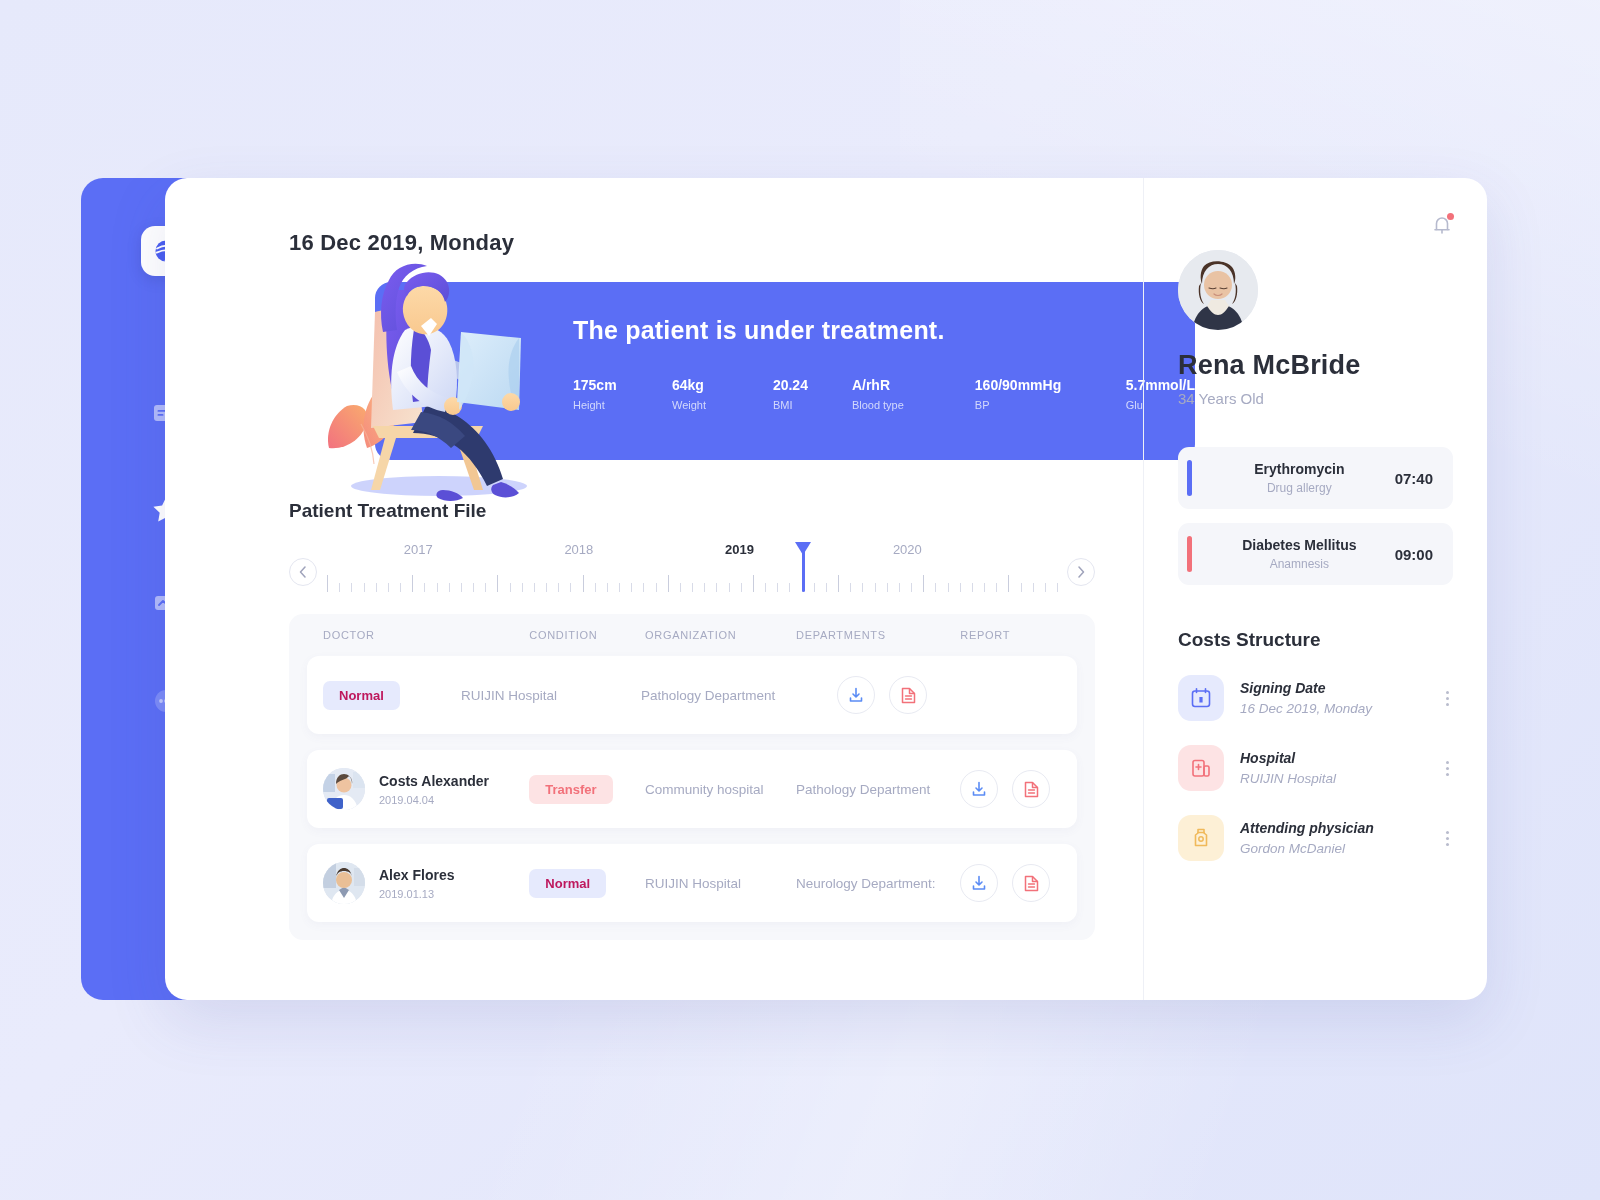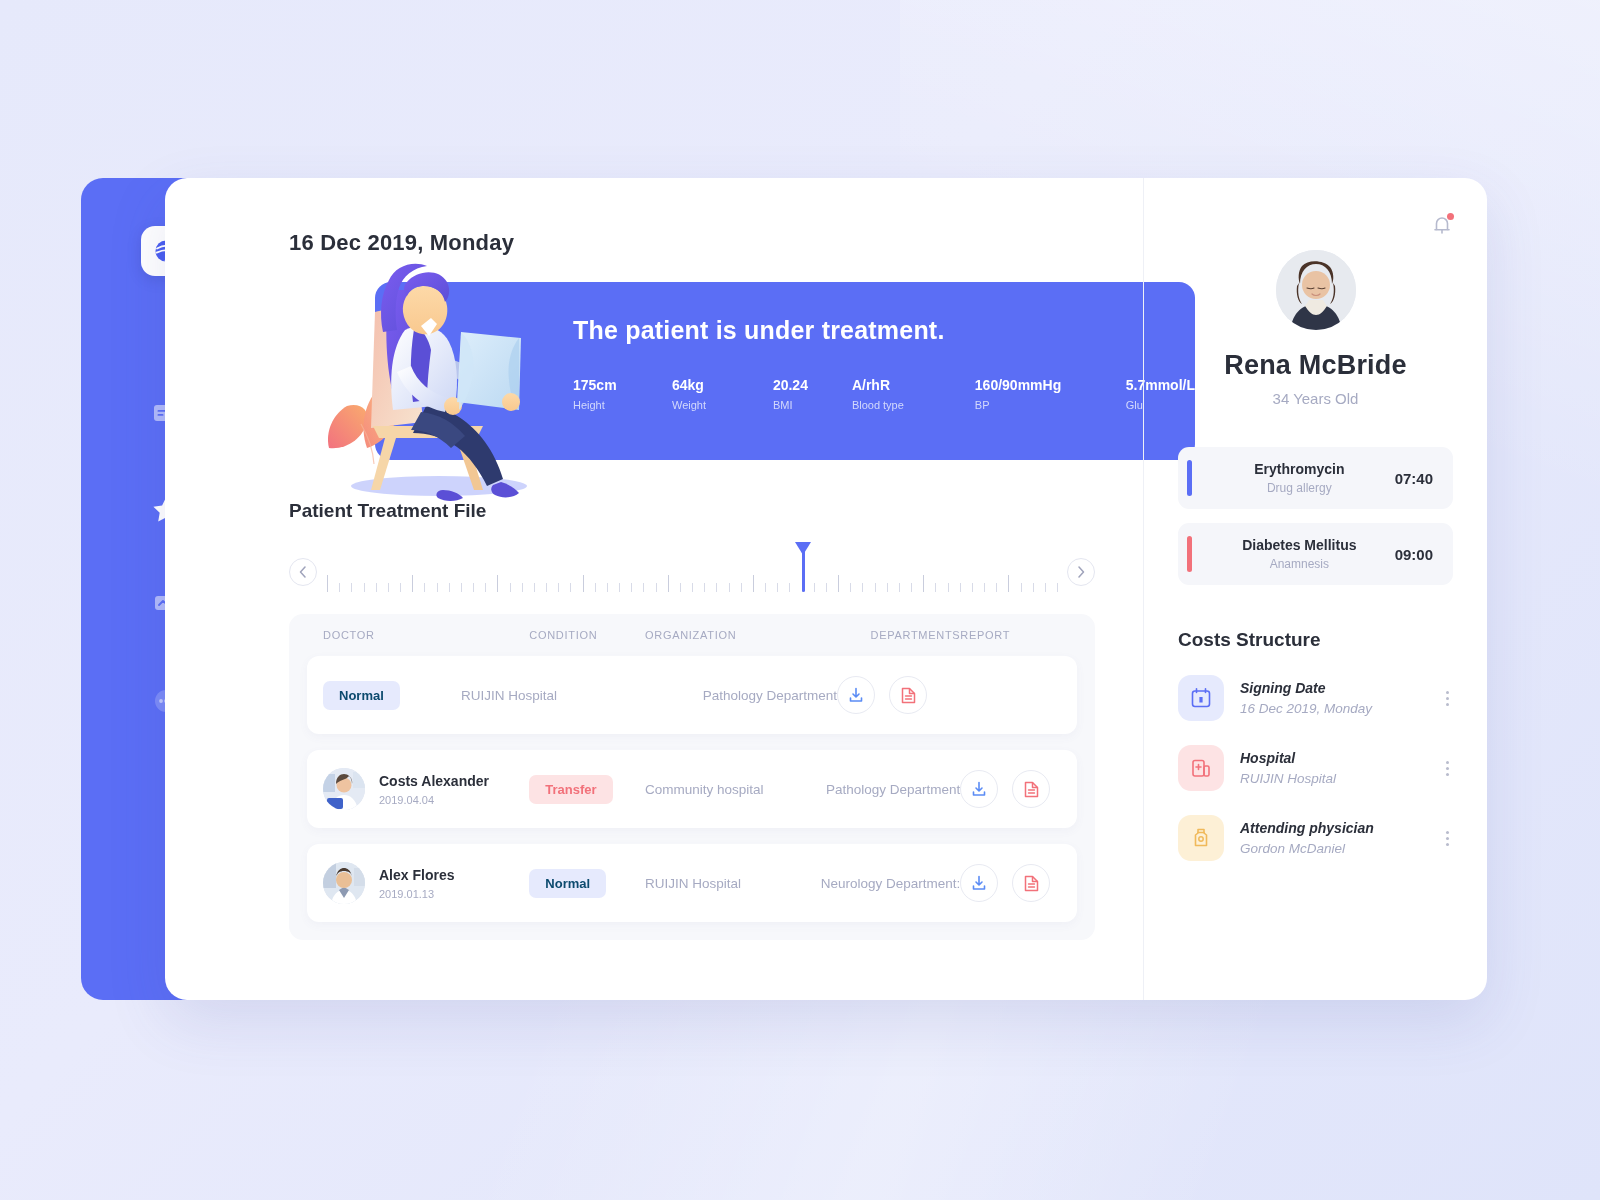--- a/index.html
+++ b/index.html
@@ -269,21 +269,21 @@
   }
   .th {
     font-size: 11px;
     letter-spacing: .7px;
     color: #a6aac2;
     font-weight: normal;
   }
   .col-doctor { width: 246px; }
   .col-condition { width: 138px; }
   .col-org { width: 180px; }
-  .col-dept { width: 196px; text-align: right; }
+  .col-dept { width: 196px; }
   .col-report { width: 120px; }
 
   .trow {
     display: flex;
     align-items: center;
     height: 78px;
     background: #ffffff;
     border-radius: 12px;
     padding: 0 16px;
     margin-bottom: 16px;
@@ -311,21 +311,21 @@
     color: #a6aac2;
   }
 
   .badge {
     display: inline-block;
     padding: 7px 16px;
     border-radius: 7px;
     font-size: 13px;
     font-weight: bold;
   }
-  .badge-normal { background: #e6eafd; color: #0c4a6e; }
+  .badge-normal { background: #e6eafd; color: #be185d; }
   .badge-transfer { background: #fde3e4; color: #f2717a; }
 
   .cell-text {
     font-size: 13.5px;
     color: #a6aac2;
   }
 
   .report-cell { display: flex; gap: 14px; align-items: center; }
   .rbtn {
     width: 38px; height: 38px;
@@ -359,21 +359,20 @@
     position: absolute;
     right: -1px; top: -1px;
     width: 7px; height: 7px;
     border-radius: 50%;
     background: #f2717a;
   }
 
   .patient {
     display: flex;
     flex-direction: column;
-    align-items: center;
     margin-top: 14px;
   }
   .patient-avatar {
     width: 80px; height: 80px;
     border-radius: 50%;
     overflow: hidden;
     background: #e3e6ee;
   }
   .patient-name {
     margin-top: 20px;
@@ -641,20 +640,26 @@
             <path d="M6 1L1.5 6 6 11" stroke="#9fa3bb" stroke-width="1.5" fill="none" stroke-linecap="round" stroke-linejoin="round"></path>
           </svg>
         </div>
         <div class="tl-arrow right">
           <svg width="8" height="12" viewBox="0 0 8 12">
             <path d="M2 1l4.5 5L2 11" stroke="#9fa3bb" stroke-width="1.5" fill="none" stroke-linecap="round" stroke-linejoin="round"></path>
           </svg>
         </div>
 
         <div class="tl-track">
+          <div class="tl-years">
+            <div class="tl-year" style="left:12.5%">2017</div>
+            <div class="tl-year" style="left:34.5%">2018</div>
+            <div class="tl-year current" style="left:56.5%">2019</div>
+            <div class="tl-year" style="left:79.5%">2020</div>
+          </div>
           <div class="tl-ticks" id="tl-ticks">
               <div class="tick major" style="left: 0%;"></div>
               <div class="tick minor" style="left: 1.66667%;"></div>
               <div class="tick minor" style="left: 3.33333%;"></div>
               <div class="tick minor" style="left: 5%;"></div>
               <div class="tick minor" style="left: 6.66667%;"></div>
               <div class="tick minor" style="left: 8.33333%;"></div>
               <div class="tick minor" style="left: 10%;"></div>
               <div class="tick major" style="left: 11.6667%;"></div>
               <div class="tick minor" style="left: 13.3333%;"></div>

